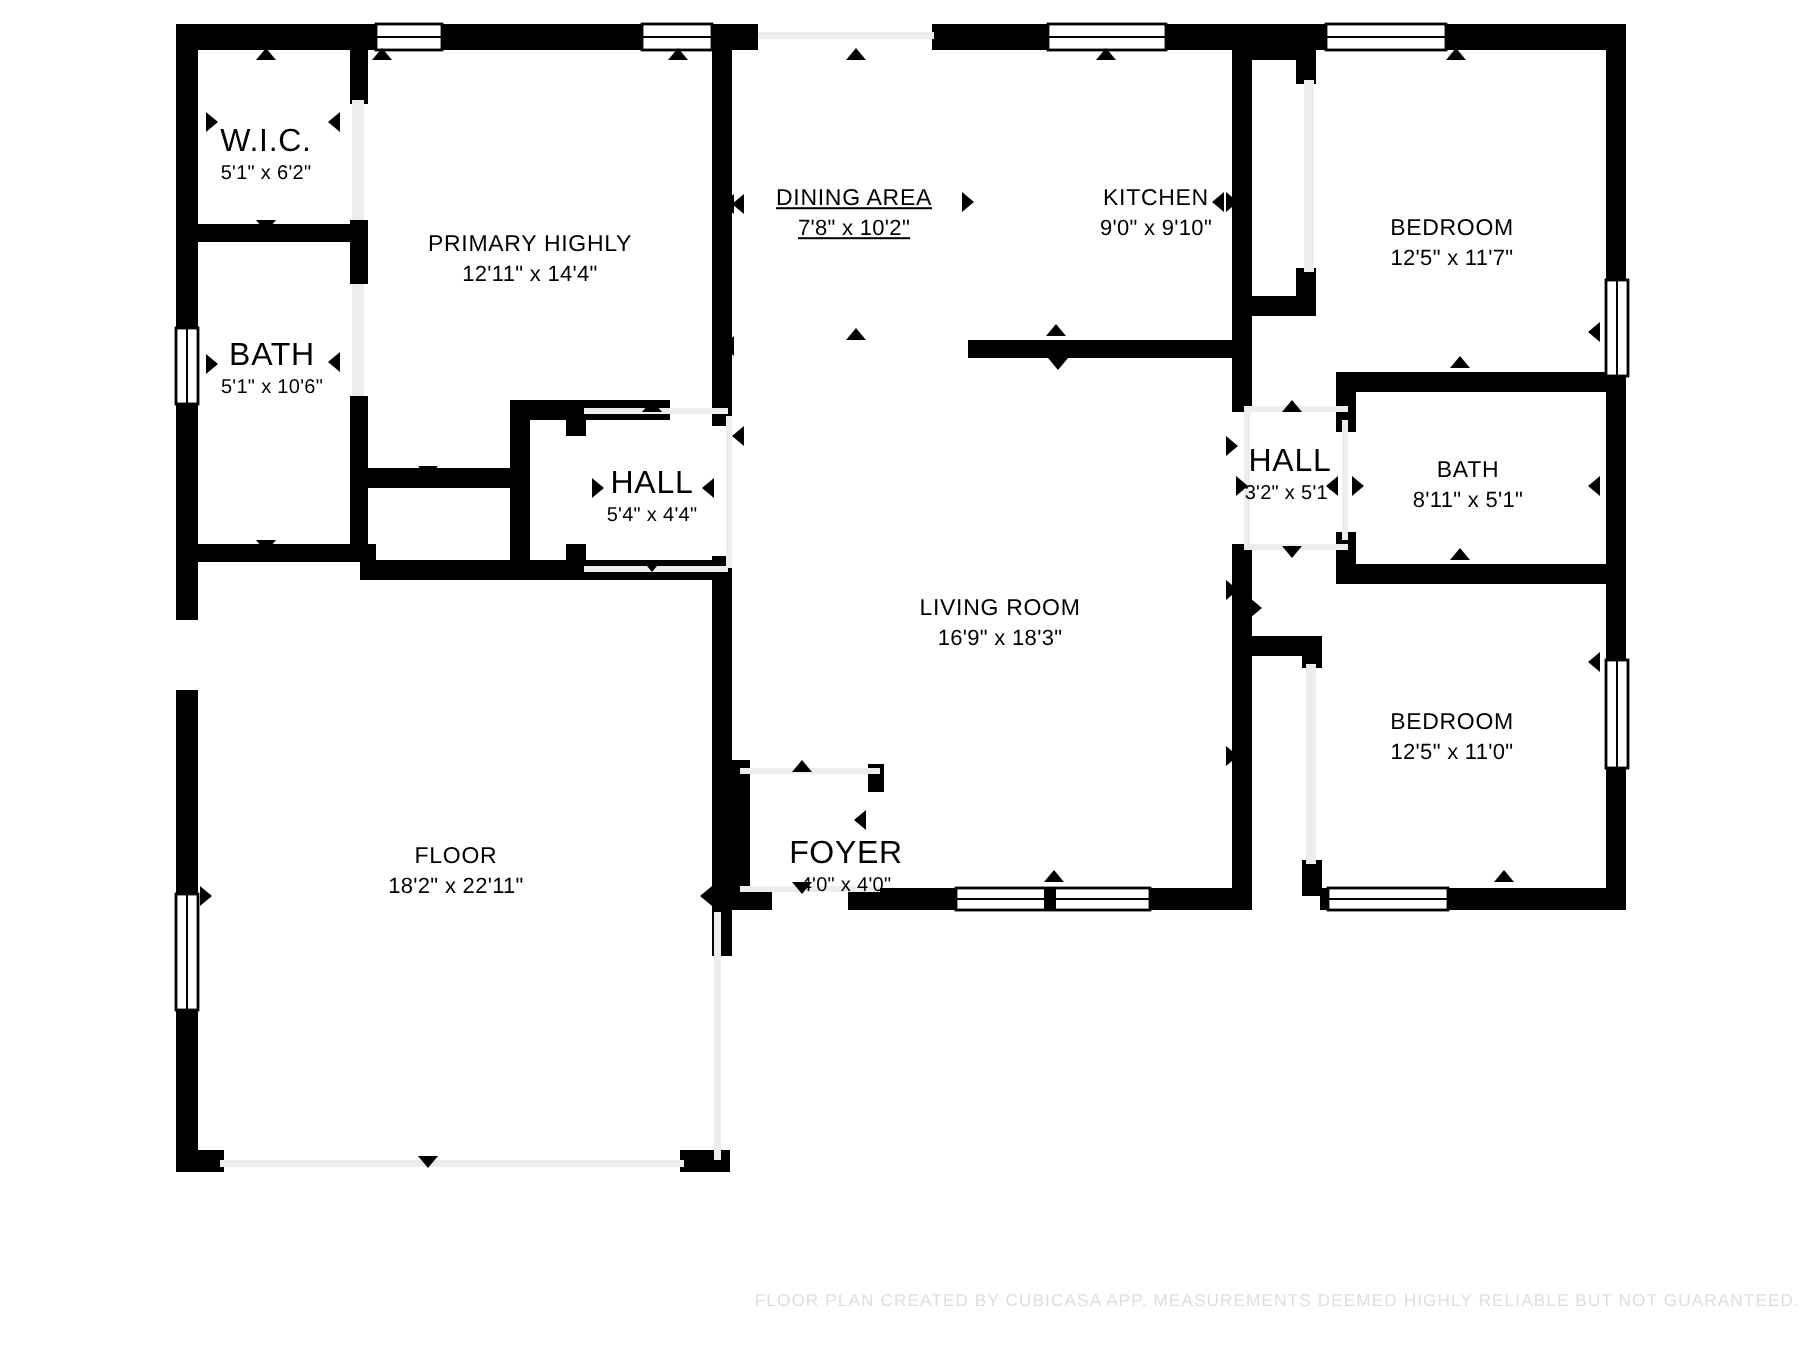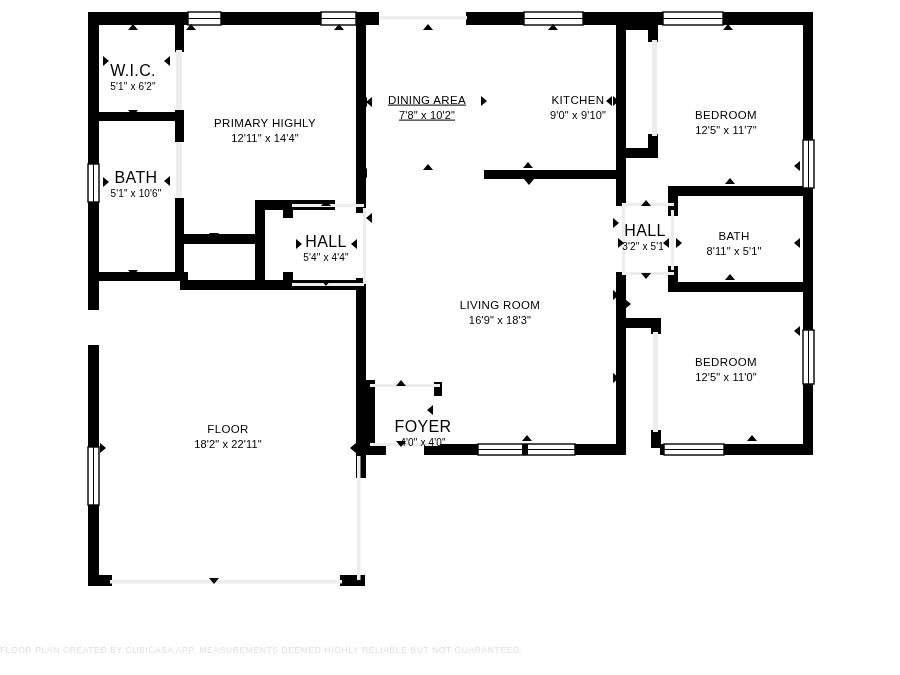--- a/index.html
+++ b/index.html
@@ -30,21 +30,21 @@
     display:block;
     font-size:11px;
     letter-spacing:0.15px;
     font-weight:400;
   }
   .label.sm .rm{font-size:16px;}
   .label.sm .dim{font-size:10px;}
   #footer{
     position:absolute;
     left:0;right:0;top:645px;
-    text-align:left;
+    text-align:right;
     font-size:8.6px;
     letter-spacing:0.55px;
     color:#dcdee2;
     font-family:"Liberation Sans", sans-serif;
   }
 </style>
 </head>
 <body>
 
 <svg id="plan" viewBox="0 0 900 675">

